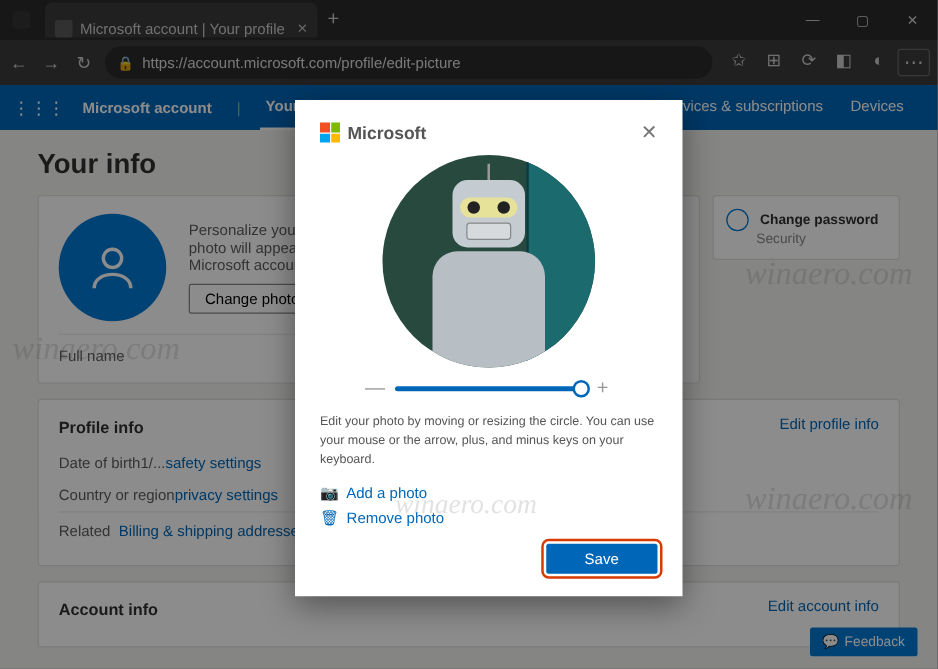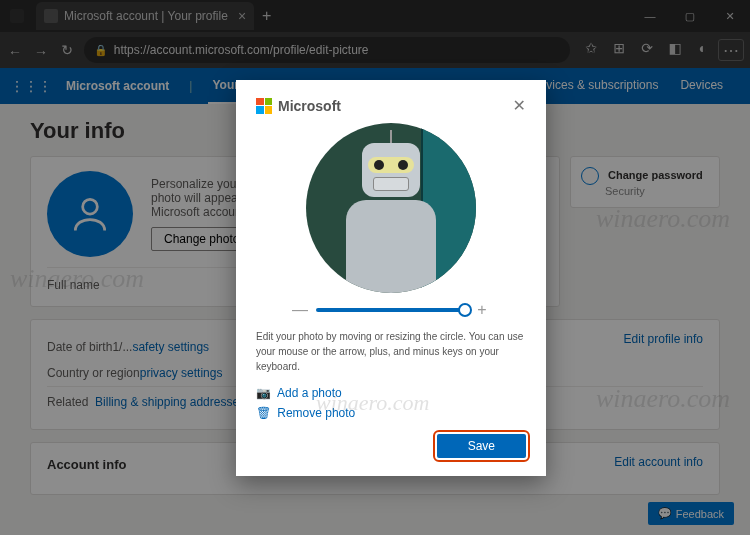--- a/index.html
+++ b/index.html
@@ -1,19 +1,19 @@
 <!DOCTYPE html>
 <html><head>
 <meta charset="utf-8">
 <style>
 *{margin:0;padding:0;box-sizing:border-box;font-family:"Segoe UI",Arial,sans-serif}
 body{width:750px;height:535px;background:#202124;overflow:hidden;position:relative}
 .titlebar{height:32px;background:#2b2b2b;display:flex;align-items:center;color:#ccc;font-size:12px}
 .titlebar .tab-icon{width:14px;height:14px;margin:0 6px 0 10px;background:#333;border-radius:2px}
-.tab{display:flex;align-items:center;background:#3b3b3b;height:28px;padding:0 8px;border-radius:6px 6px 0 0;margin-left:6px}
+.tab{display:flex;align-items:flex-end;background:#3b3b3b;height:28px;padding:0 8px;border-radius:6px 6px 0 0;margin-left:6px}
 .tab .fav{width:14px;height:14px;background:#5a5a5a;border-radius:2px;margin-right:6px}
 .tab .close{margin-left:10px;color:#bbb;font-size:14px}
 .newtab{margin-left:8px;color:#ccc;font-size:16px}
 .winbtns{margin-left:auto;display:flex}
 .winbtns div{width:40px;height:32px;display:flex;align-items:center;justify-content:center;color:#ccc;font-size:11px}
 .addrbar{height:36px;background:#3b3b3b;display:flex;align-items:center;padding:0 6px;gap:8px;color:#ccc}
 .addrbar .ic{width:18px;height:18px;display:flex;align-items:center;justify-content:center;font-size:14px}
 .url{flex:1;background:#2b2b2b;height:26px;border-radius:13px;display:flex;align-items:center;padding:0 10px;font-size:12px;color:#ddd;gap:6px}
 .url .lock{font-size:11px;color:#aaa}
 .right-ic{display:flex;gap:2px}
@@ -136,20 +136,21 @@
       </div>
     </div>
     <div class="row">
       <span>Full name</span>
       <span class="inline">Edit name</span>
     </div>
   </div>
 
   <div class="card">
     <span class="editlink">Edit profile info</span>
+    <div style="font-weight:600;font-size:13px;margin-bottom:8px">Profile info</div>
     <div class="secrow">
         <span>Date of birth</span>
         <span>1/...</span>
         <span class="inline">safety settings</span>
       </div>
     <div class="secrow">
         <span>Country or region</span>
         <span></span>
         <span class="inline">privacy settings</span>
       </div>

